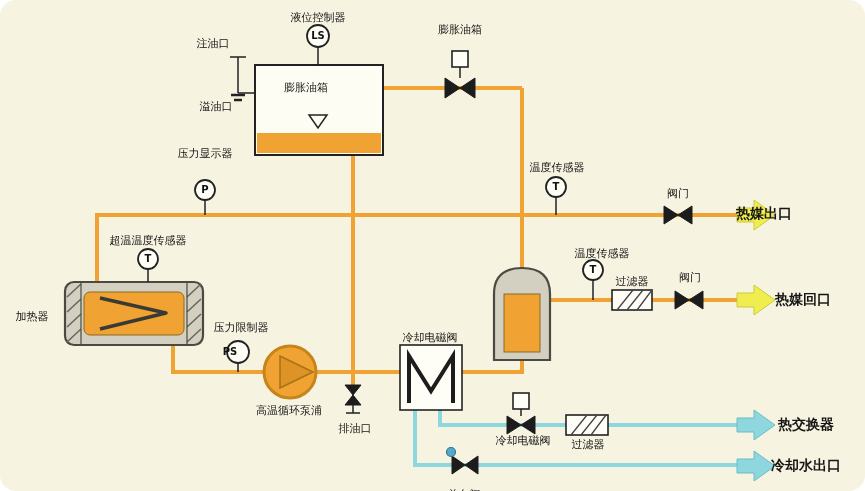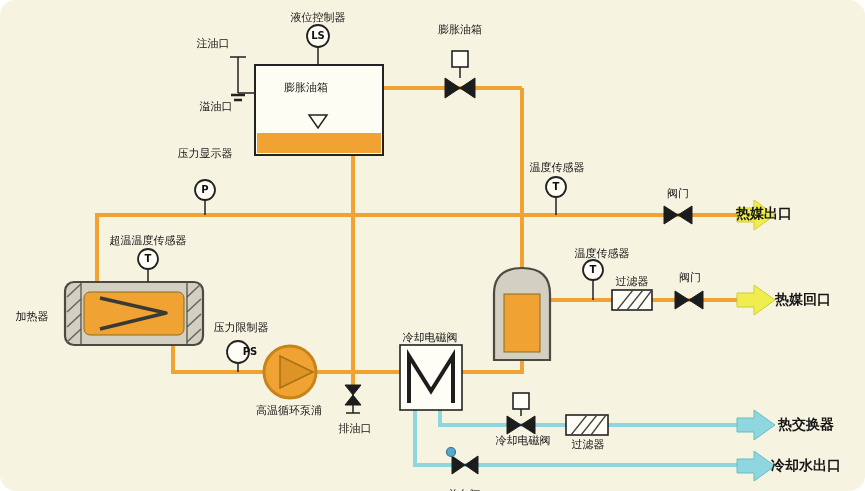--- a/index.html
+++ b/index.html
@@ -167,21 +167,21 @@
       <circle cx="148" cy="259" r="10"></circle>
       <circle cx="238" cy="352" r="11"></circle>
       <circle cx="556" cy="187" r="10"></circle>
       <circle cx="593" cy="270" r="10"></circle>
     </g>
   </svg>
 
   <span class="inst-lbl" style="left:318px;top:36px">LS</span>
   <span class="inst-lbl" style="left:205px;top:190px">P</span>
   <span class="inst-lbl" style="left:148px;top:259px">T</span>
-  <span class="inst-lbl" style="left:250px;top:352px">PS</span>
+  <span class="inst-lbl" style="left:230px;top:352px">PS</span>
   <span class="inst-lbl" style="left:556px;top:187px">T</span>
   <span class="inst-lbl" style="left:593px;top:270px">T</span>
 
   <span class="lbl" style="left:318px;top:17px">液位控制器</span>
   <span class="lbl" style="left:213px;top:43px">注油口</span>
   <span class="lbl" style="left:216px;top:106px">溢油口</span>
   <span class="lbl" style="left:306px;top:87px">膨胀油箱</span>
   <span class="lbl" style="left:460px;top:29px">膨胀油箱</span>
   <span class="lbl" style="left:205px;top:153px">压力显示器</span>
   <span class="lbl" style="left:557px;top:167px">温度传感器</span>

